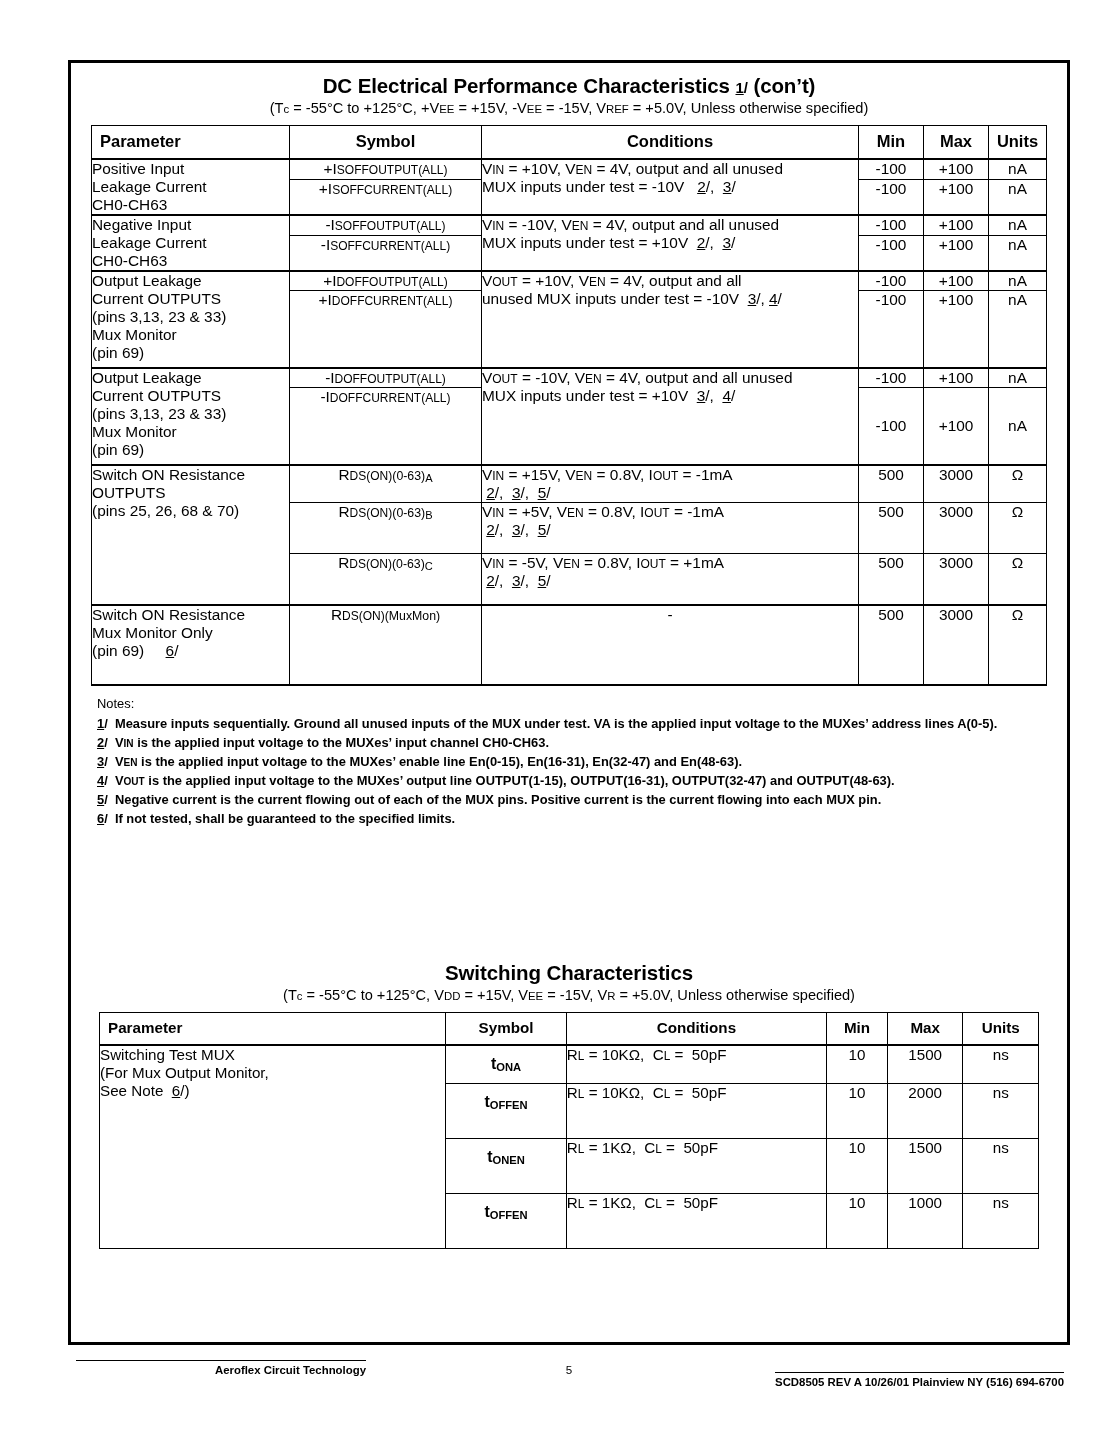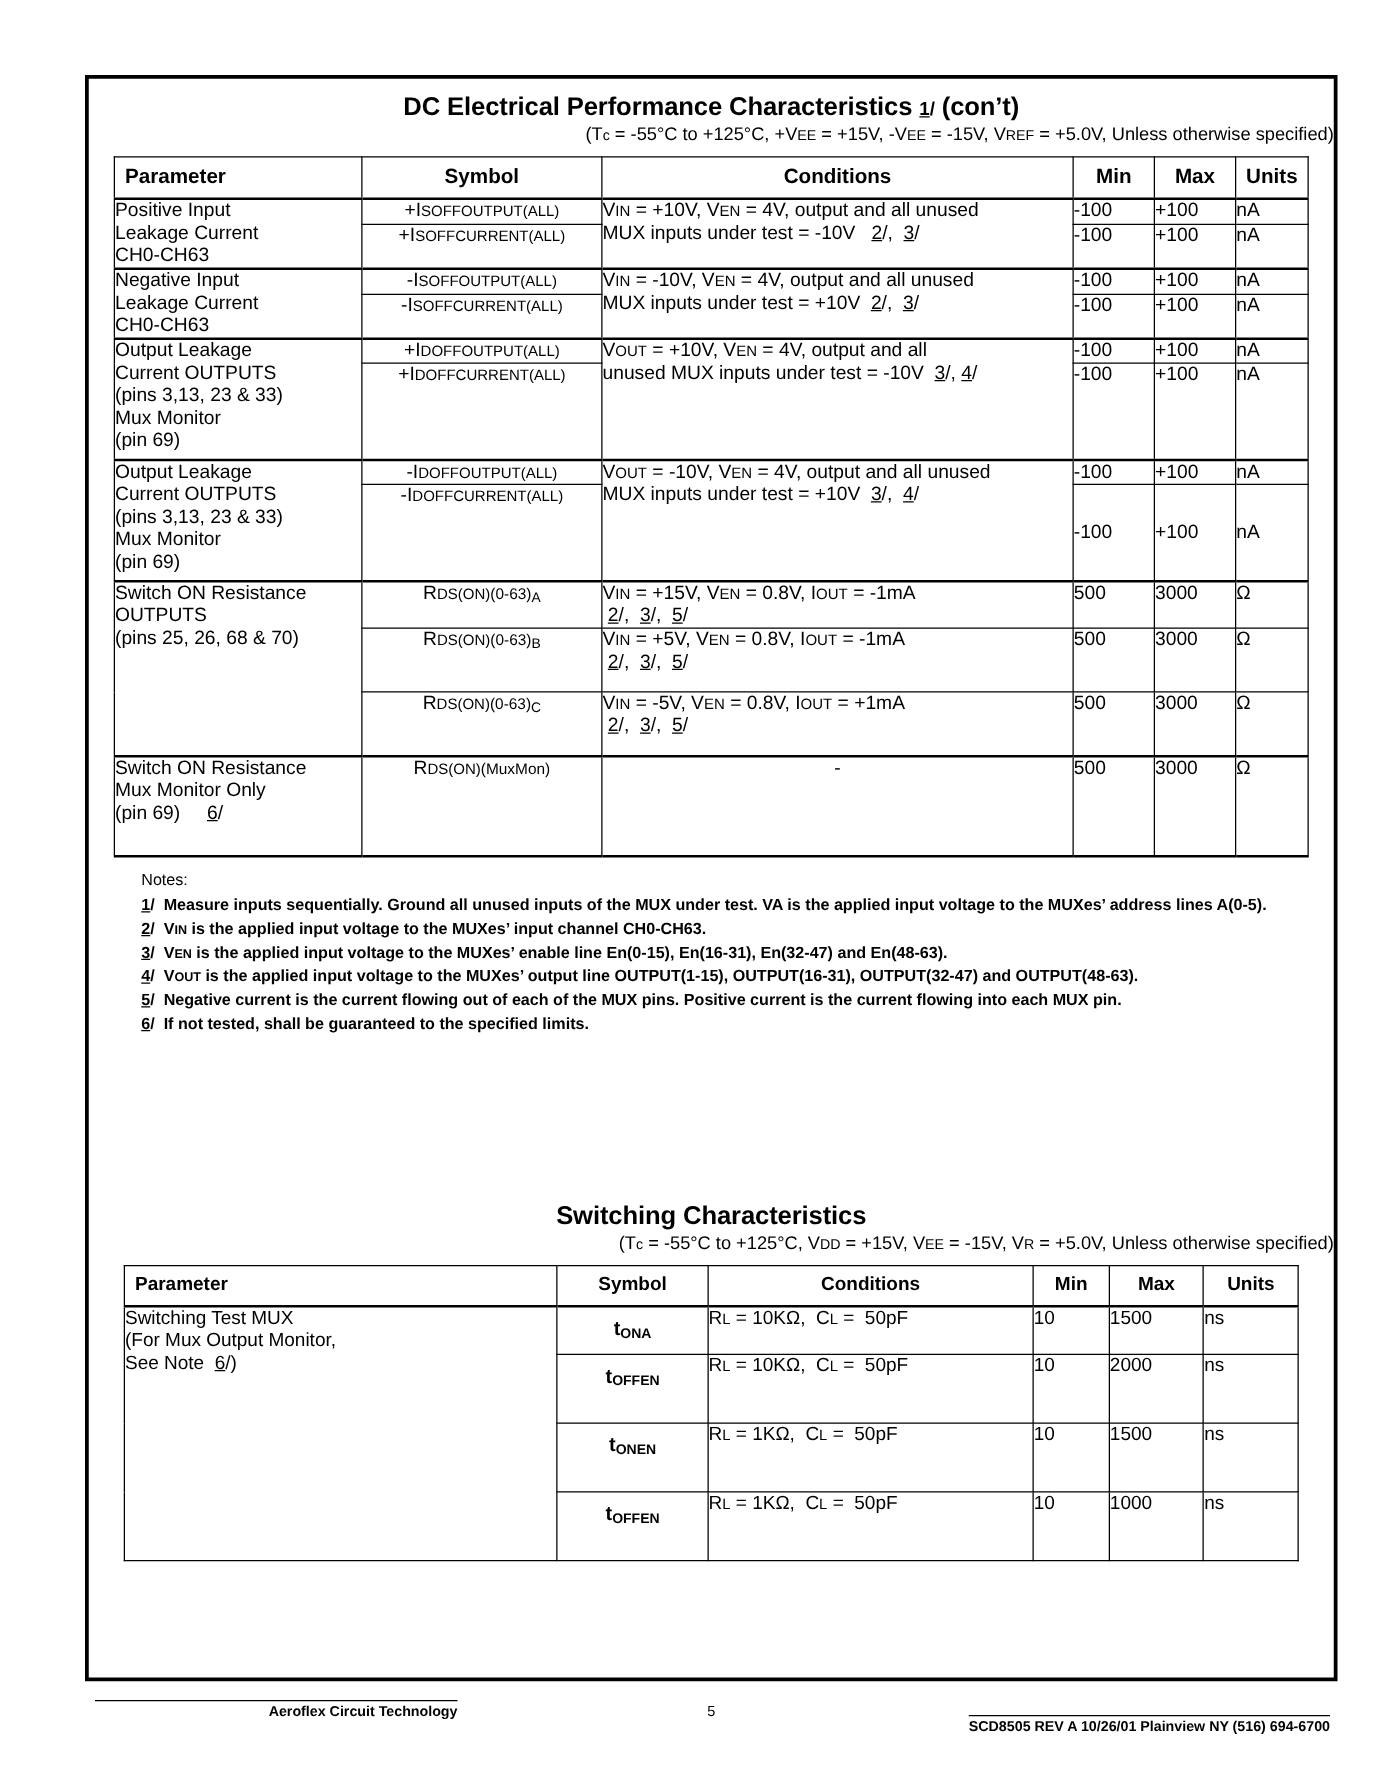--- a/index.html
+++ b/index.html
@@ -44,21 +44,21 @@
     margin: 0;
     padding-top: 11px;
   }
   .sec-title .note-ref {
     font-size: 15px;
     font-weight: bold;
     text-decoration: underline;
   }
   .sec-title .slash { font-size: 15px; font-weight: bold; }
   .sec-sub {
-    text-align: right;
+    text-align: center;
     font-size: 14.6px;
     margin: 2px 0 0 0;
     white-space: nowrap;
   }
   .sc { font-size: 0.78em; }
 
   
   table.spec {
     border-collapse: collapse;
     table-layout: fixed;
@@ -81,31 +81,31 @@
   }
   table.spec th.left {
     text-align: left;
     padding-left: 8px;
   }
   .cell-pad { padding: 6px 7px 6px 9px; }
   .cell-c { text-align: center; }
   .thick-top { border-top-width: 2.6px !important; }
   .thick-bot { border-bottom-width: 2.6px !important; }
 
-  .num { text-align: left; padding: 6px 2px 6px 2px; }
+  .num { text-align: center; padding: 6px 2px 6px 2px; }
   .nref { text-decoration: underline; }
 
   sub.small { font-size: 0.72em; vertical-align: -0.22em; }
 
   
   #tbl1 { width: 955px; margin-top: 9px; }
 
   
   .notes {
-    margin: 9px 0 0 16px;
+    margin: 9px 0 0 0;
     padding-left: 26px;
     font-size: 12.9px;
     line-height: 1.47;
   }
   .notes .hdr { margin-bottom: 1px; }
   .notes .n { margin-bottom: 0px; white-space: nowrap; font-weight: bold; }
   .notes .n .idx { text-decoration: underline; }
 
   .gap-block { height: 132px; }
 

